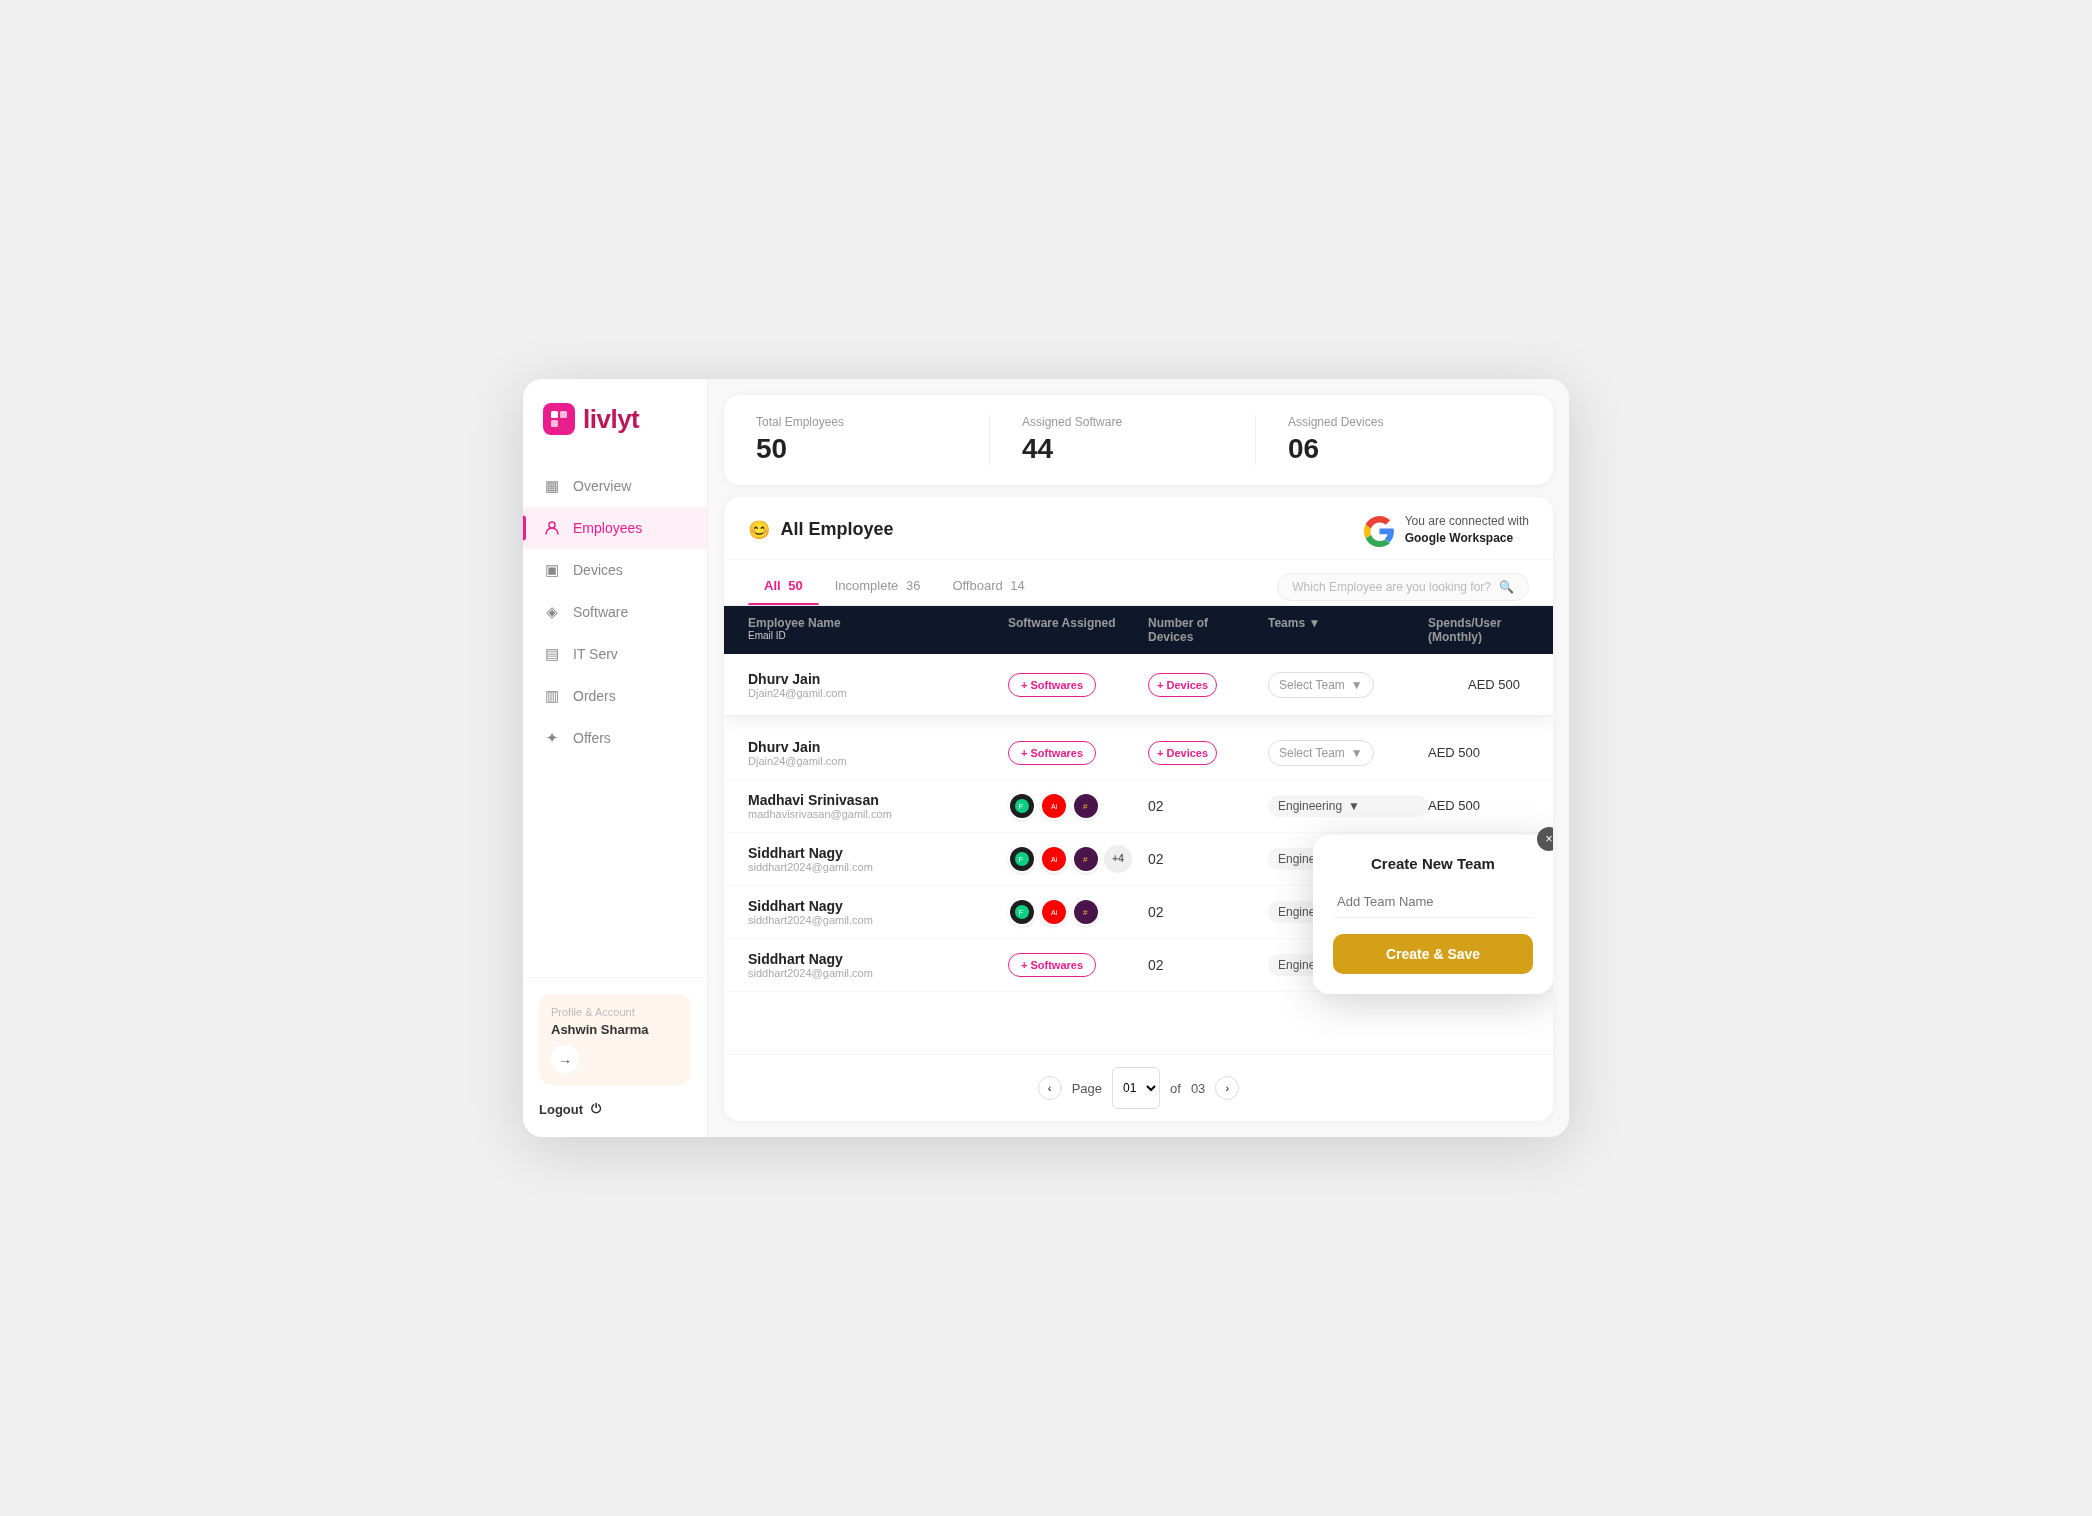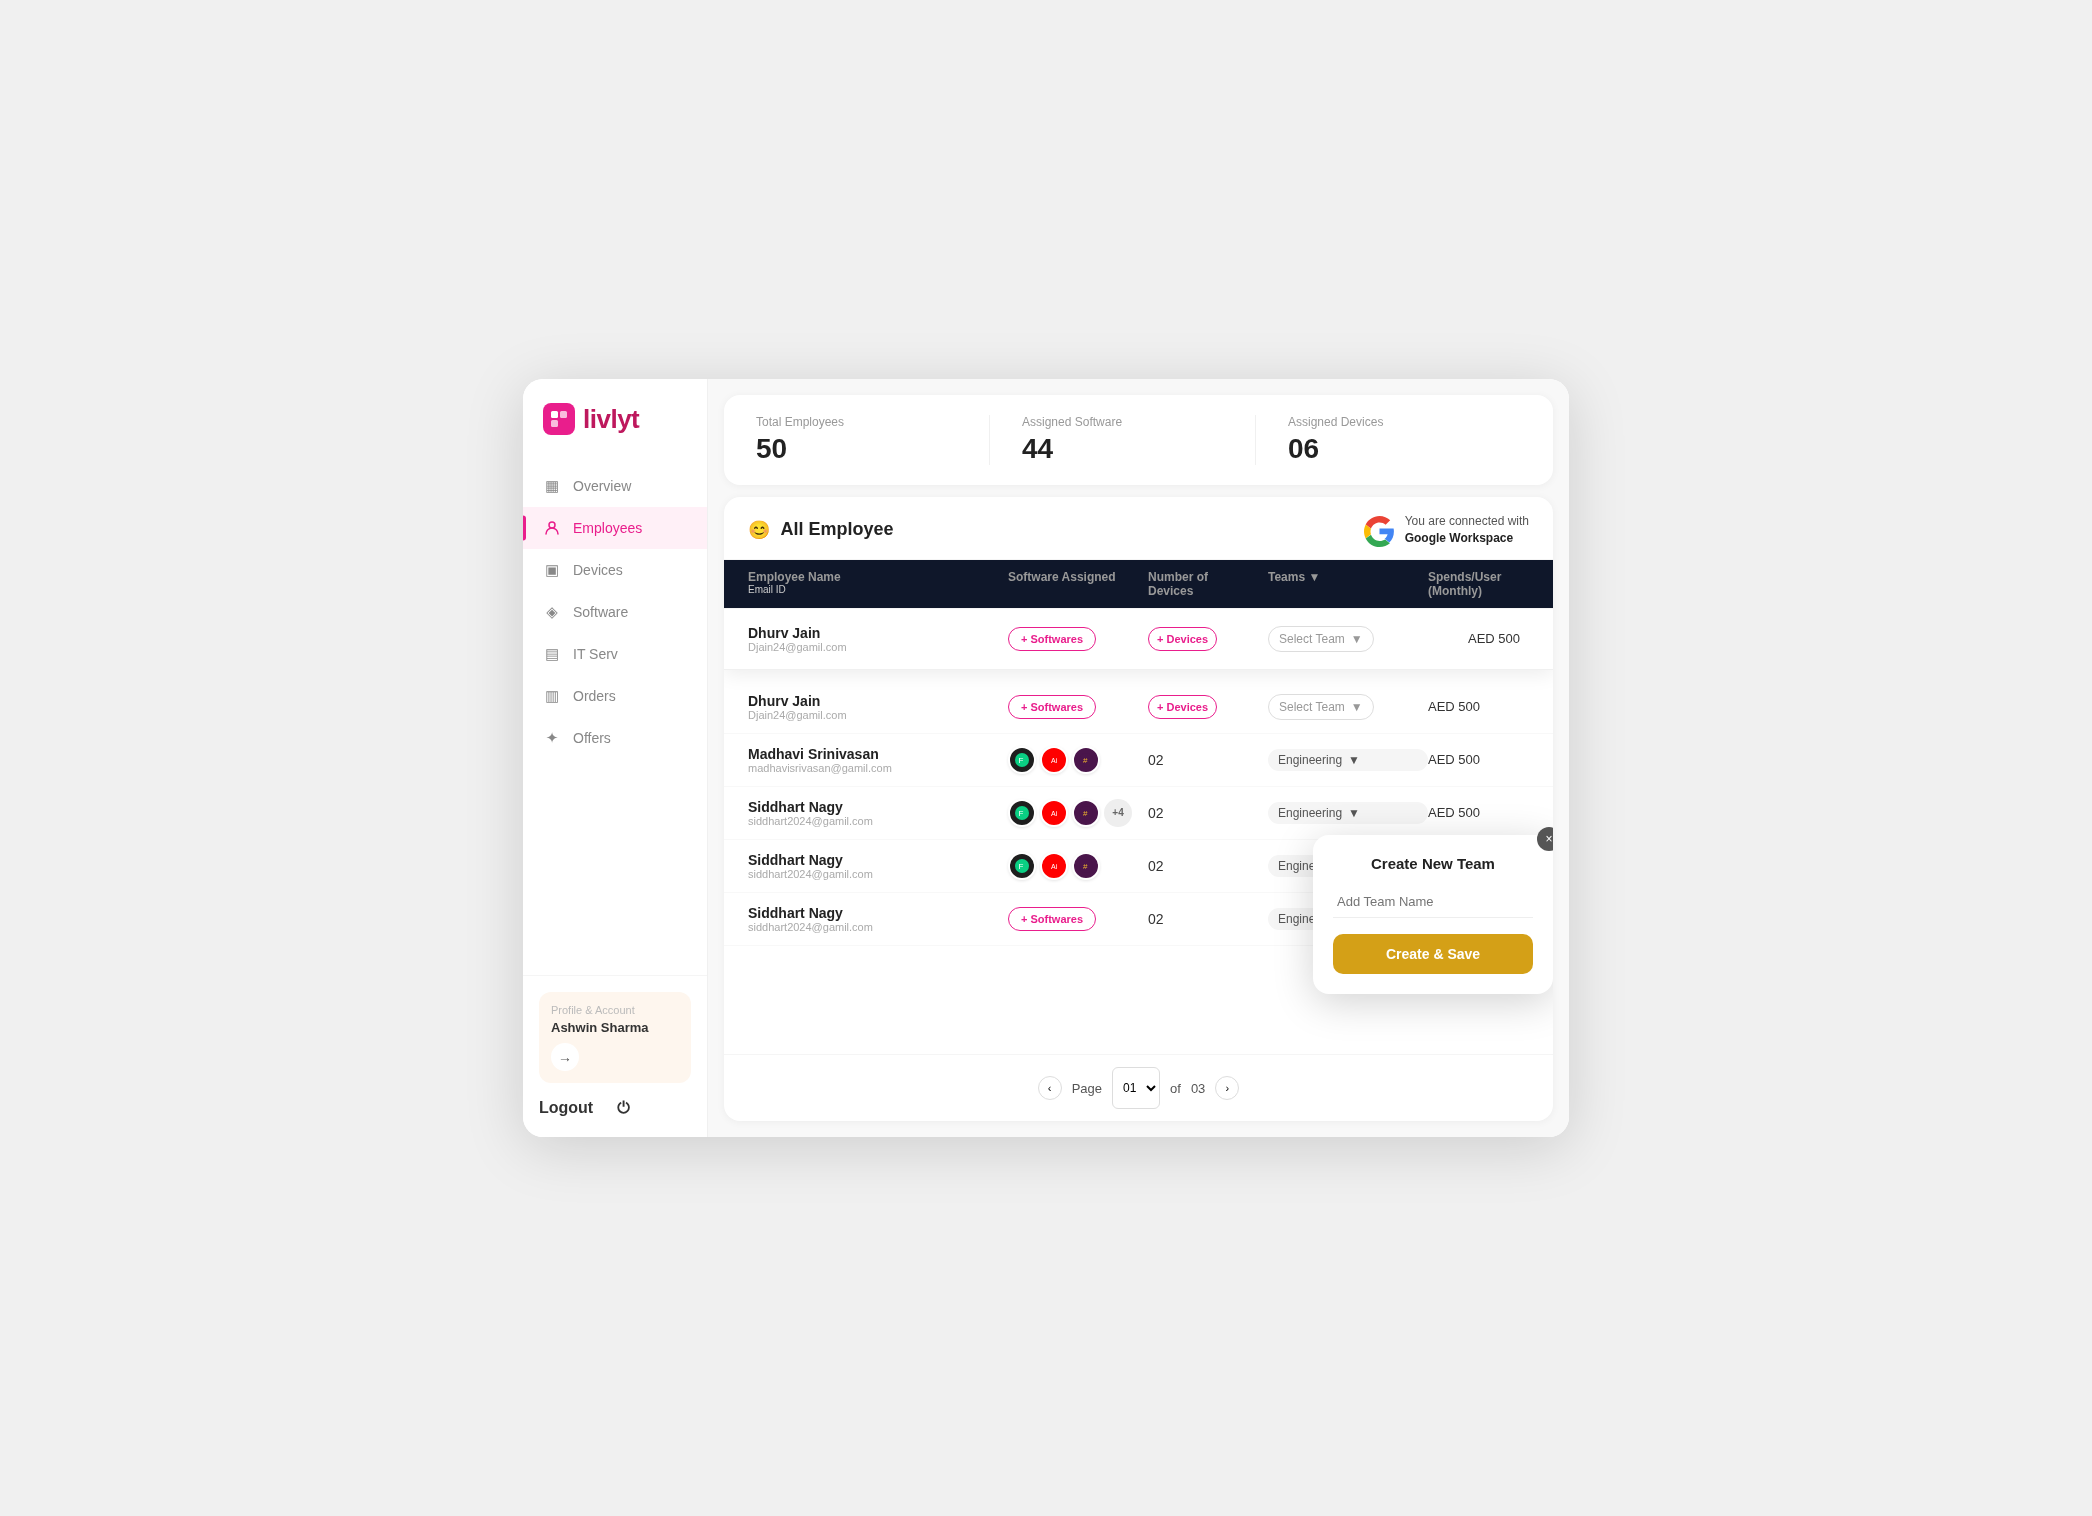--- a/index.html
+++ b/index.html
@@ -124,22 +124,22 @@
       border-radius: 50%;
       display: flex;
       align-items: center;
       justify-content: center;
       font-size: 14px;
       color: #555;
     }
     .logout-btn {
       display: flex;
       align-items: center;
-      gap: 24px;
-      font-size: 16px;
+      gap: 8px;
+      font-size: 13px;
       font-weight: 600;
       color: #333;
       cursor: pointer;
       padding: 4px 0;
     }
     
     .main-content {
       flex: 1;
       display: flex;
       flex-direction: column;
@@ -588,20 +588,37 @@
             <path d="M8 19.3C7.7 18.4 7.5 17.5 7.5 16.5s.2-1.9.5-2.8L2.7 9.6C1.6 11.8 1 14.1 1 16.5s.6 4.7 1.7 6.9L8 19.3z" fill="#FBBC05"></path>
             <path d="M16.5 32c4.2 0 7.8-1.4 10.4-3.8l-4.8-3.7c-1.4.9-3.2 1.5-5.6 1.5-3.8 0-7.2-2.5-8.5-6.2L2.7 23.4C5.2 28.5 10.4 32 16.5 32z" fill="#34A853"></path>
           </svg>
           <div class="google-text">
             <span>You are connected with</span><br>
             <strong>Google Workspace</strong>
           </div>
         </div>
       </div>
 
+      <div class="tabs-row">
+        <div class="tabs">
+          <div class="tab active">
+            All <span class="tab-count">50</span>
+          </div>
+          <div class="tab">
+            Incomplete <span class="tab-count">36</span>
+          </div>
+          <div class="tab">
+            Offboard <span class="tab-count">14</span>
+          </div>
+        </div>
+        <div class="search-box">
+          <span style="font-size:12px;color:#bbb;">Which Employee are you looking for?</span>
+          <span style="color:#bbb;">🔍</span>
+        </div>
+      </div>
 
       <div class="table-header">
         <div class="th th-name">
           <span>Employee Name</span>
           <span class="th-sub">Email ID</span>
         </div>
         <div class="th">Software Assigned</div>
         <div class="th">
           <span>Number of<br>Devices</span>
         </div>

